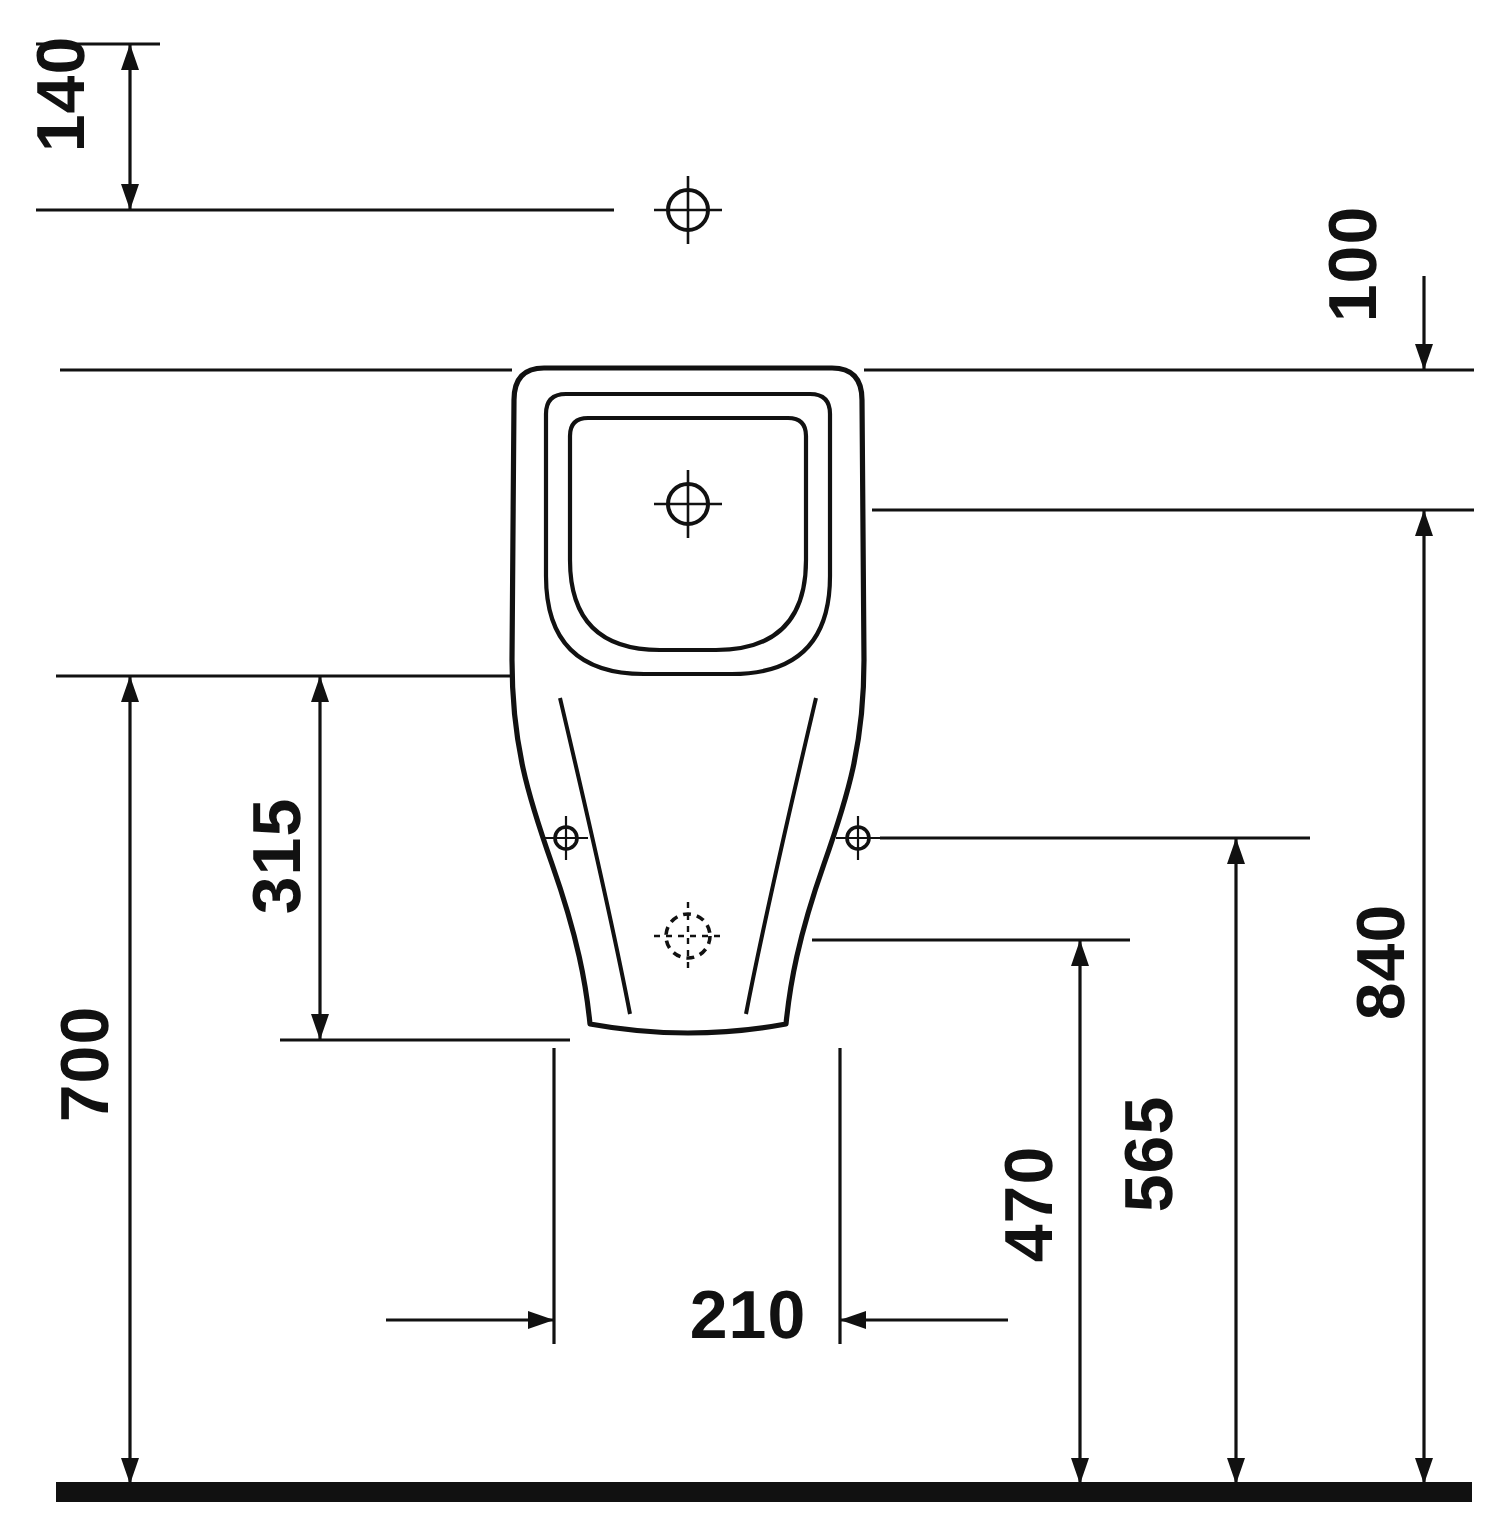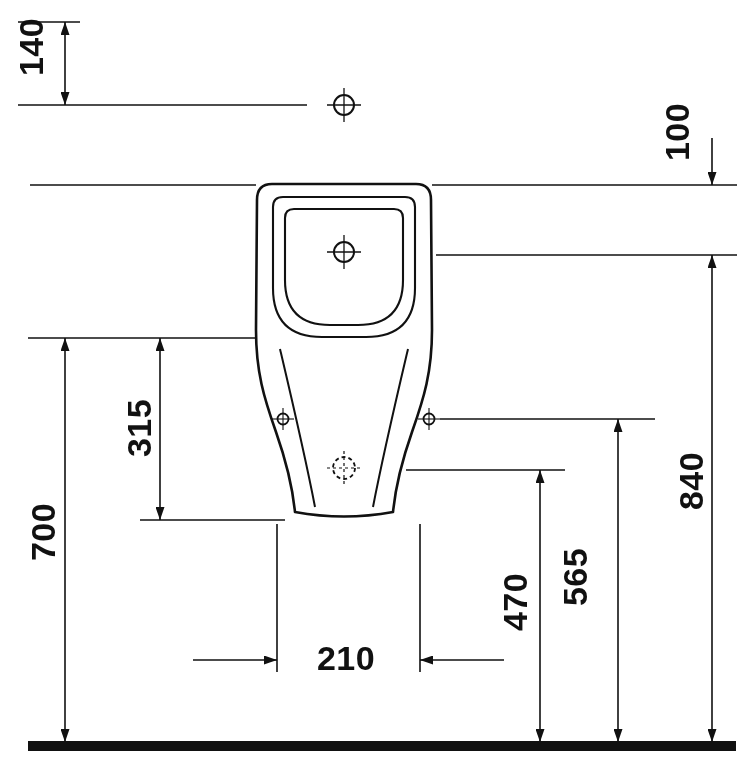--- a/index.html
+++ b/index.html
@@ -16,21 +16,21 @@
     font-weight:bold;
     font-size:34px;
     color:#111111;
     line-height:1;
     white-space:nowrap;
     letter-spacing:0.5px;
     transform:translate(-50%,-50%) rotate(-90deg);
     transform-origin:center center;
     user-select:none;
   }
-  .dim-label.horizontal{transform:translate(-50%,-50%);}
+  .dim-label.horizontal{transform:translate(-50%,-50%);margin-left:28px;}
 </style>
 </head>
 <body>
 
 <div class="stage">
 
   <svg width="755" height="759" viewBox="0 0 755 759">
     <defs>
       <marker id="arr" viewBox="0 0 13 9" refX="13" refY="4.5" markerWidth="13" markerHeight="9" markerUnits="userSpaceOnUse" orient="auto-start-reverse">
         <path d="M0,0 L13,4.5 L0,9 Z" fill="#111111"></path>

